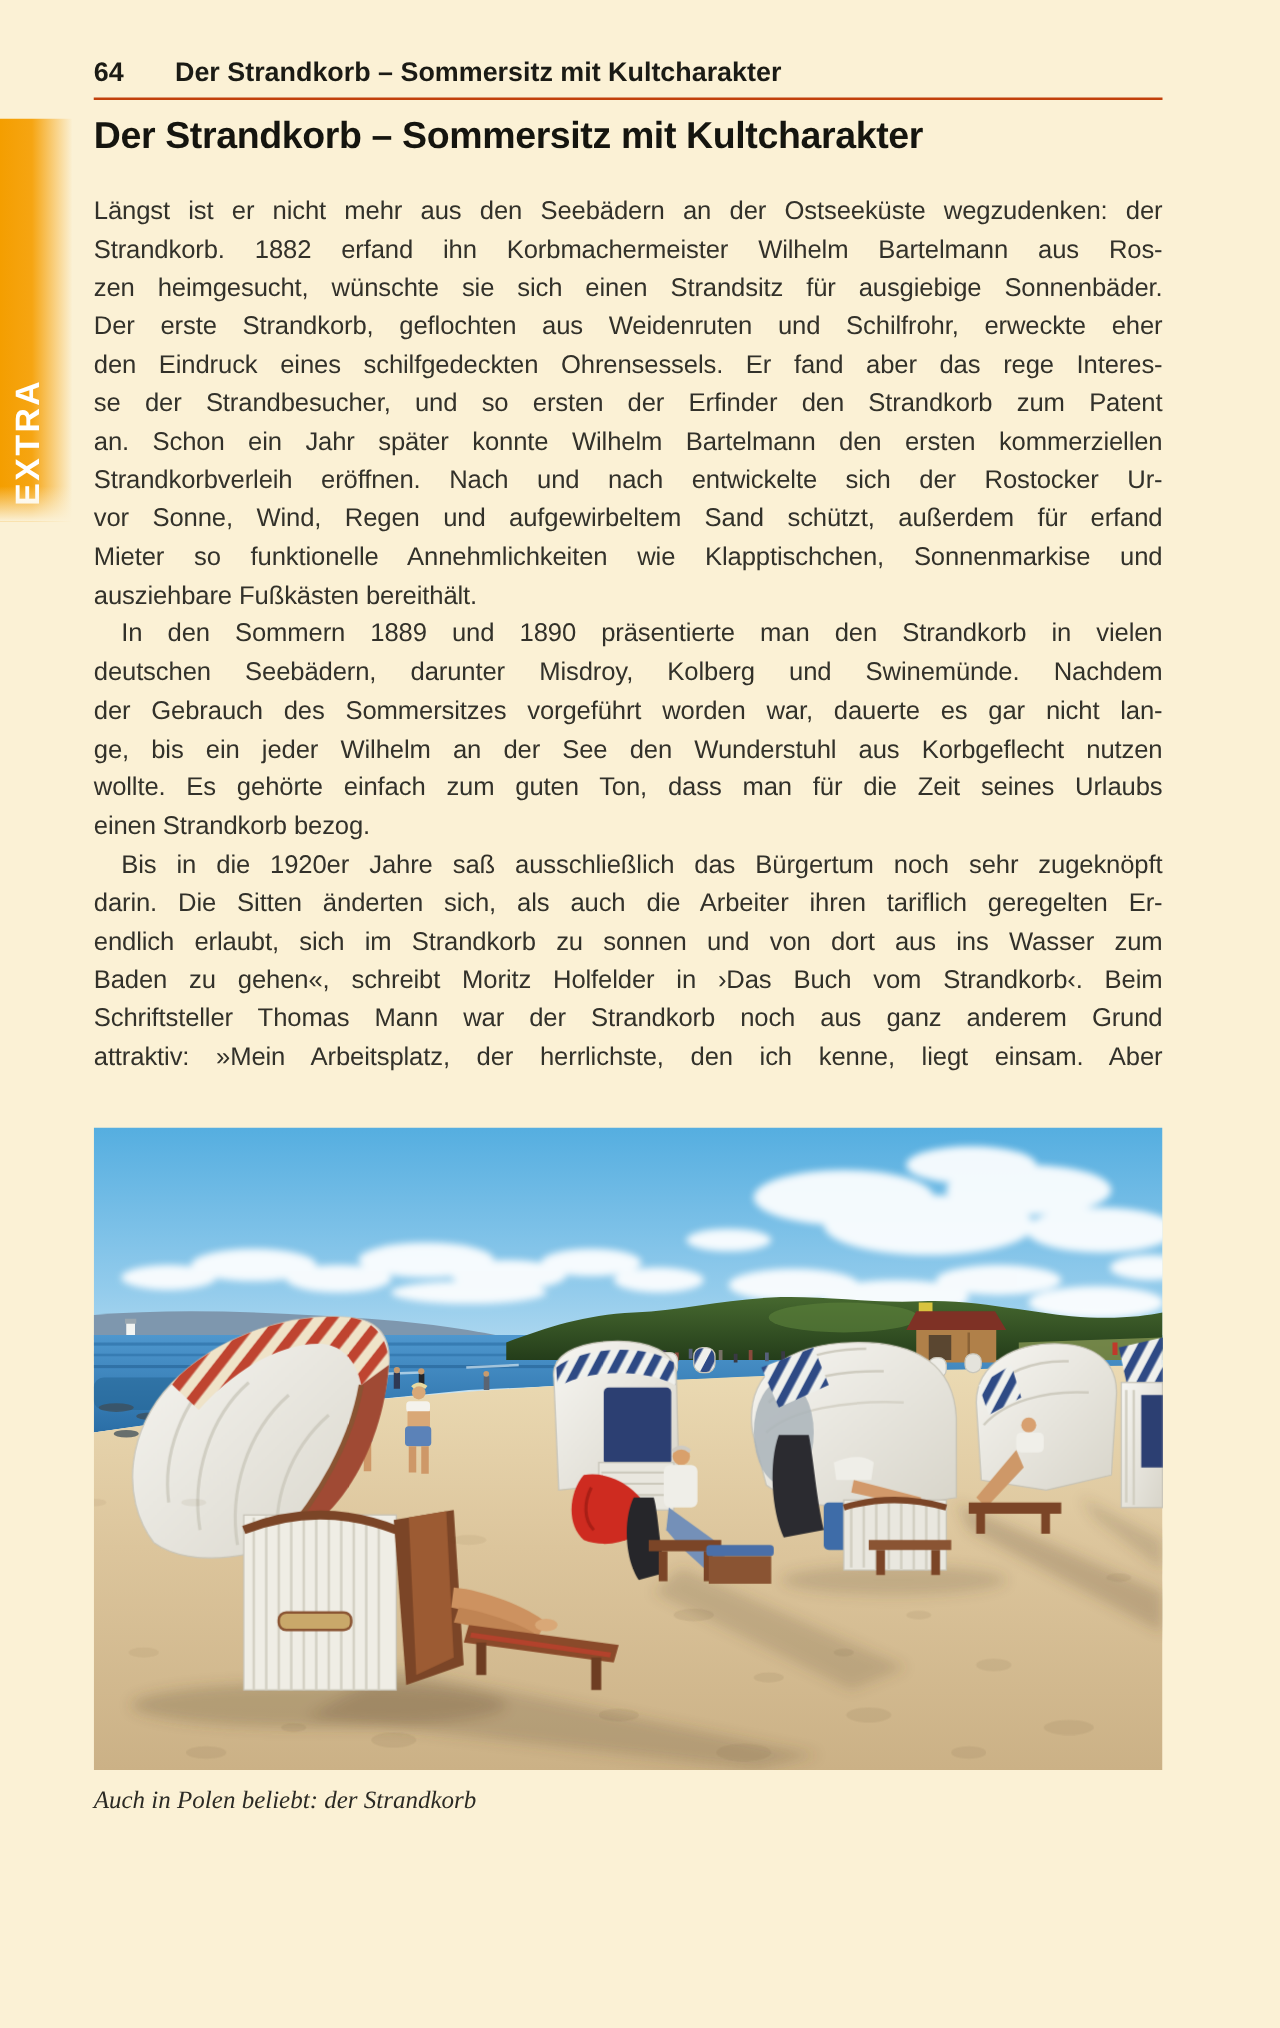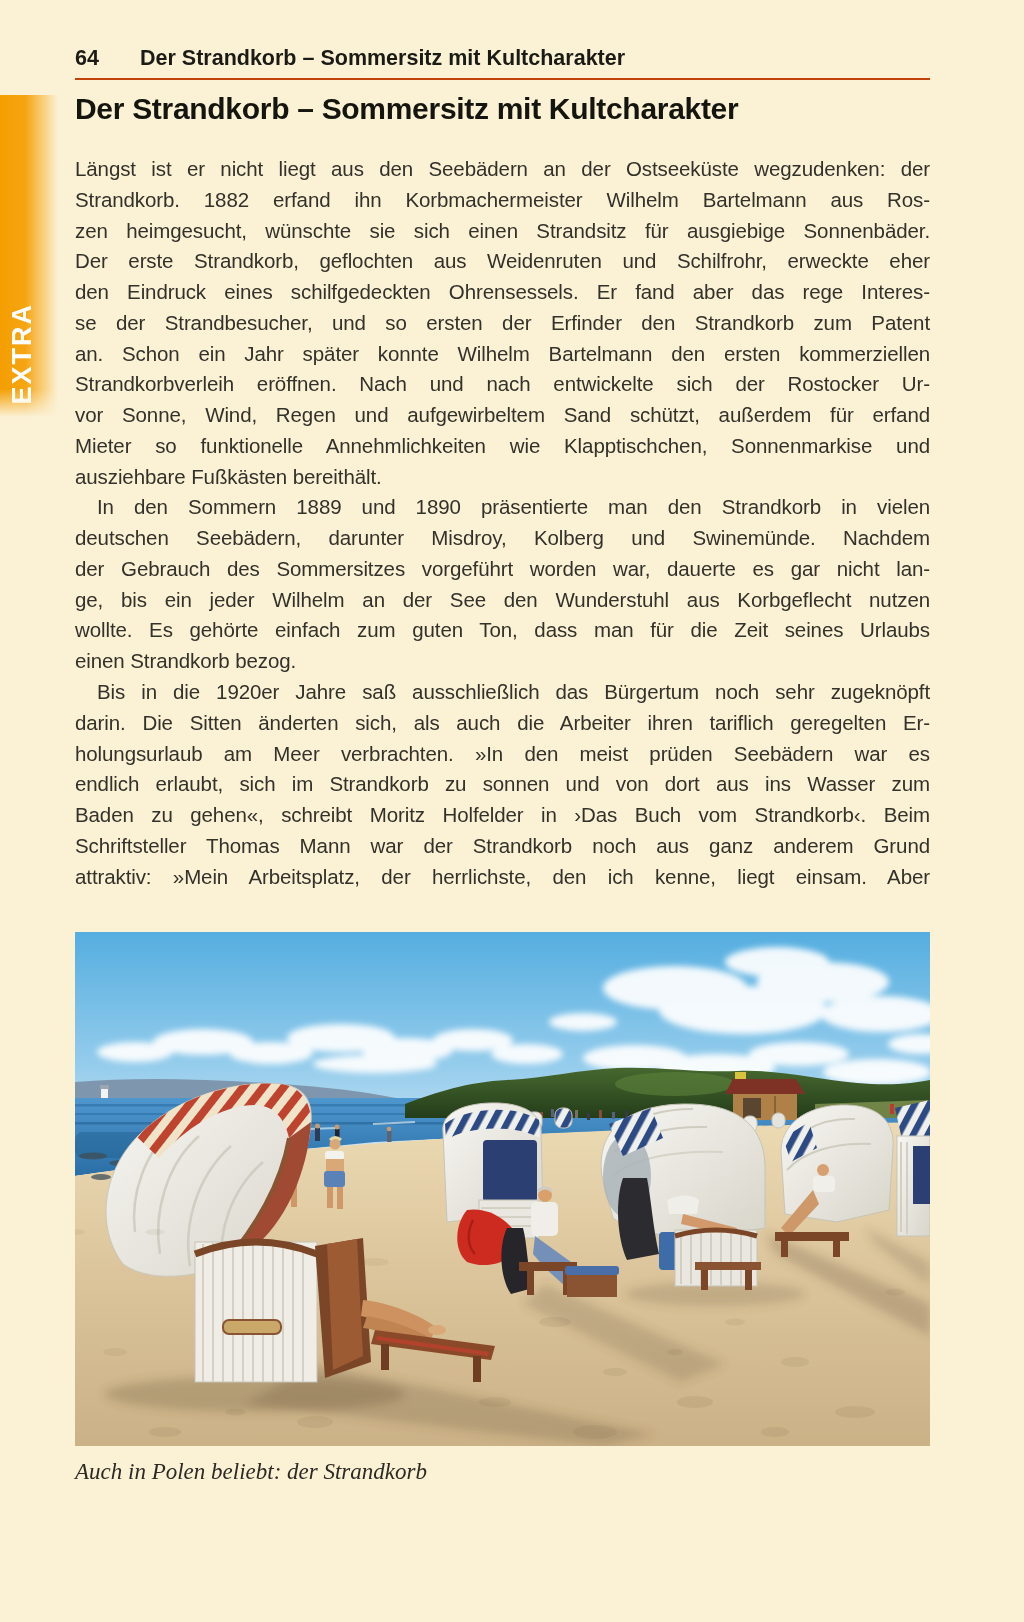--- a/index.html
+++ b/index.html
@@ -42,42 +42,42 @@
     text-align:justify;text-align-last:justify;
     white-space:nowrap;overflow:visible;
   }
   .line.no-just{text-align-last:left;}
   .line.first-indent{text-indent:22px;}
   figure.beach-figure{margin:40px 0 0 0;padding:0;}
   figure.beach-figure svg{display:block;}
   figcaption.caption{
     margin-top:13px;
     font-family:"Liberation Serif",serif;font-style:italic;
-    font-size:23px;color:#2B2A24;
+    font-size:20px;color:#2B2A24;
   }
 </style>
 </head>
 <body>
 
 <div class="extra-tab">
   <span class="extra-label">EXTRA</span>
 </div>
 
 <div class="page">
 
   <div class="running-head">
     <span class="num">64</span>
     <span>Der Strandkorb – Sommersitz mit Kultcharakter</span>
   </div>
 
   <h1 class="article-title">Der Strandkorb – Sommersitz mit Kultcharakter</h1>
 
   <div class="article-body">
       <div class="para">
-        <div class="line">Längst ist er nicht liegt aus den Seebädern an der Ostseeküste wegzudenken: der</div>
+        <div class="line">Längst ist er nicht mehr aus den Seebädern an der Ostseeküste wegzudenken: der</div>
         <div class="line">Strandkorb. 1882 erfand ihn Korbmachermeister Wilhelm Bartelmann aus Ros-</div>
         <div class="line">zen heimgesucht, wünschte sie sich einen Strandsitz für ausgiebige Sonnenbäder.</div>
         <div class="line">Der erste Strandkorb, geflochten aus Weidenruten und Schilfrohr, erweckte eher</div>
         <div class="line">den Eindruck eines schilfgedeckten Ohrensessels. Er fand aber das rege Interes-</div>
         <div class="line">se der Strandbesucher, und so ersten der Erfinder den Strandkorb zum Patent</div>
         <div class="line">an. Schon ein Jahr später konnte Wilhelm Bartelmann den ersten kommerziellen</div>
         <div class="line">Strandkorbverleih eröffnen. Nach und nach entwickelte sich der Rostocker Ur-</div>
         <div class="line">vor Sonne, Wind, Regen und aufgewirbeltem Sand schützt, außerdem für erfand</div>
         <div class="line">Mieter so funktionelle Annehmlichkeiten wie Klapptischchen, Sonnenmarkise und</div>
         <div class="line no-just">ausziehbare Fußkästen bereithält.</div>
@@ -86,21 +86,20 @@
         <div class="line first-indent">In den Sommern 1889 und 1890 präsentierte man den Strandkorb in vielen</div>
         <div class="line">deutschen Seebädern, darunter Misdroy, Kolberg und Swinemünde. Nachdem</div>
         <div class="line">der Gebrauch des Sommersitzes vorgeführt worden war, dauerte es gar nicht lan-</div>
         <div class="line">ge, bis ein jeder Wilhelm an der See den Wunderstuhl aus Korbgeflecht nutzen</div>
         <div class="line">wollte. Es gehörte einfach zum guten Ton, dass man für die Zeit seines Urlaubs</div>
         <div class="line no-just">einen Strandkorb bezog.</div>
       </div>
       <div class="para">
         <div class="line first-indent">Bis in die 1920er Jahre saß ausschließlich das Bürgertum noch sehr zugeknöpft</div>
         <div class="line">darin. Die Sitten änderten sich, als auch die Arbeiter ihren tariflich geregelten Er-</div>
-        <div class="line">holungsurlaub am Meer verbrachten. »In den meist prüden Seebädern war es</div>
         <div class="line">endlich erlaubt, sich im Strandkorb zu sonnen und von dort aus ins Wasser zum</div>
         <div class="line">Baden zu gehen«, schreibt Moritz Holfelder in ›Das Buch vom Strandkorb‹. Beim</div>
         <div class="line">Schriftsteller Thomas Mann war der Strandkorb noch aus ganz anderem Grund</div>
         <div class="line">attraktiv: »Mein Arbeitsplatz, der herrlichste, den ich kenne, liegt einsam. Aber</div>
       </div>
     </div>
 
   <figure class="beach-figure">
     <svg width="855" height="514" viewBox="0 0 855 514" role="img" aria-label="Sunny Baltic beach with rows of white wicker Strandkorb beach chairs, bathers playing ball at the waterline, sea and tree line in the background">
       <defs>

